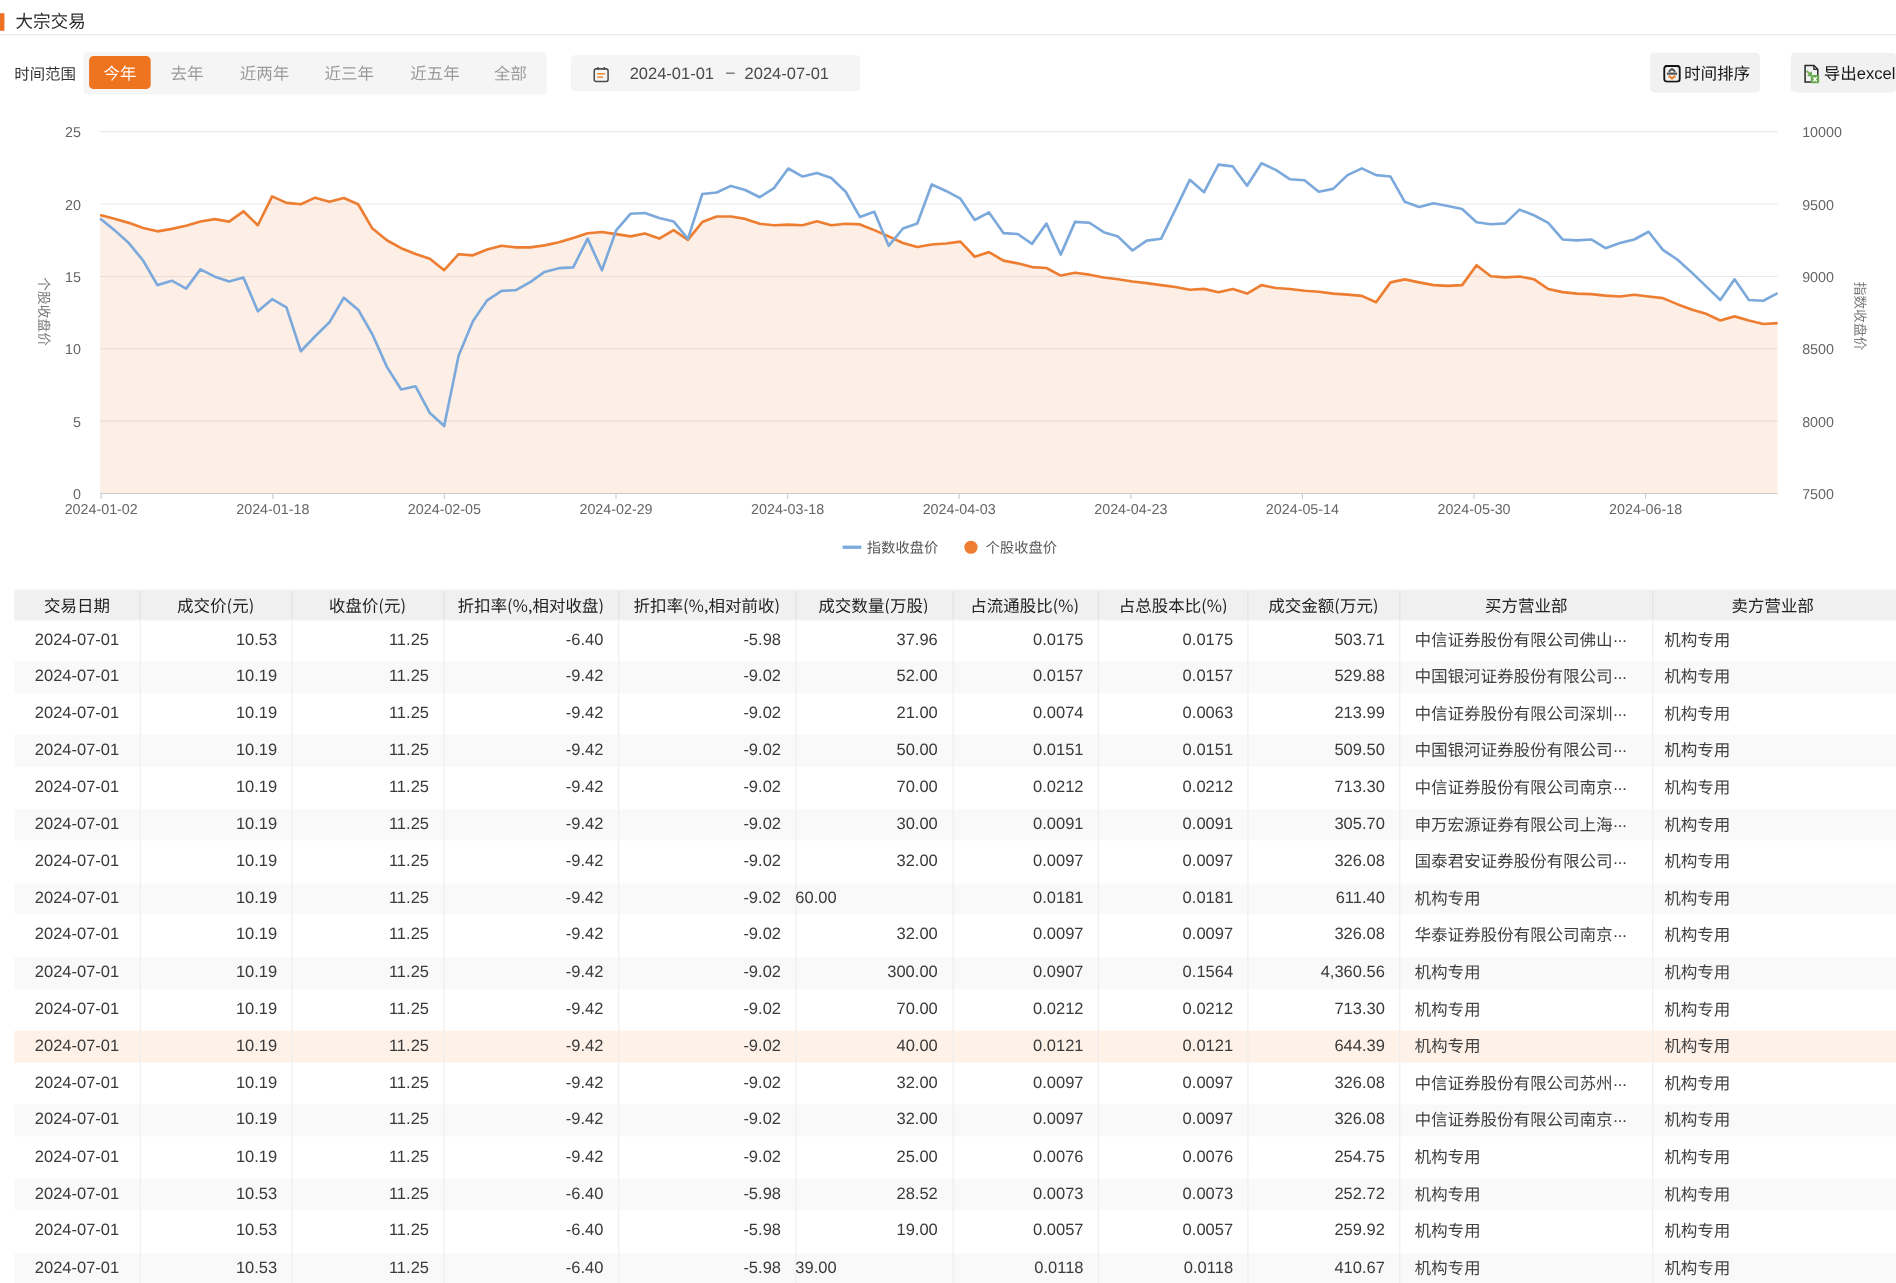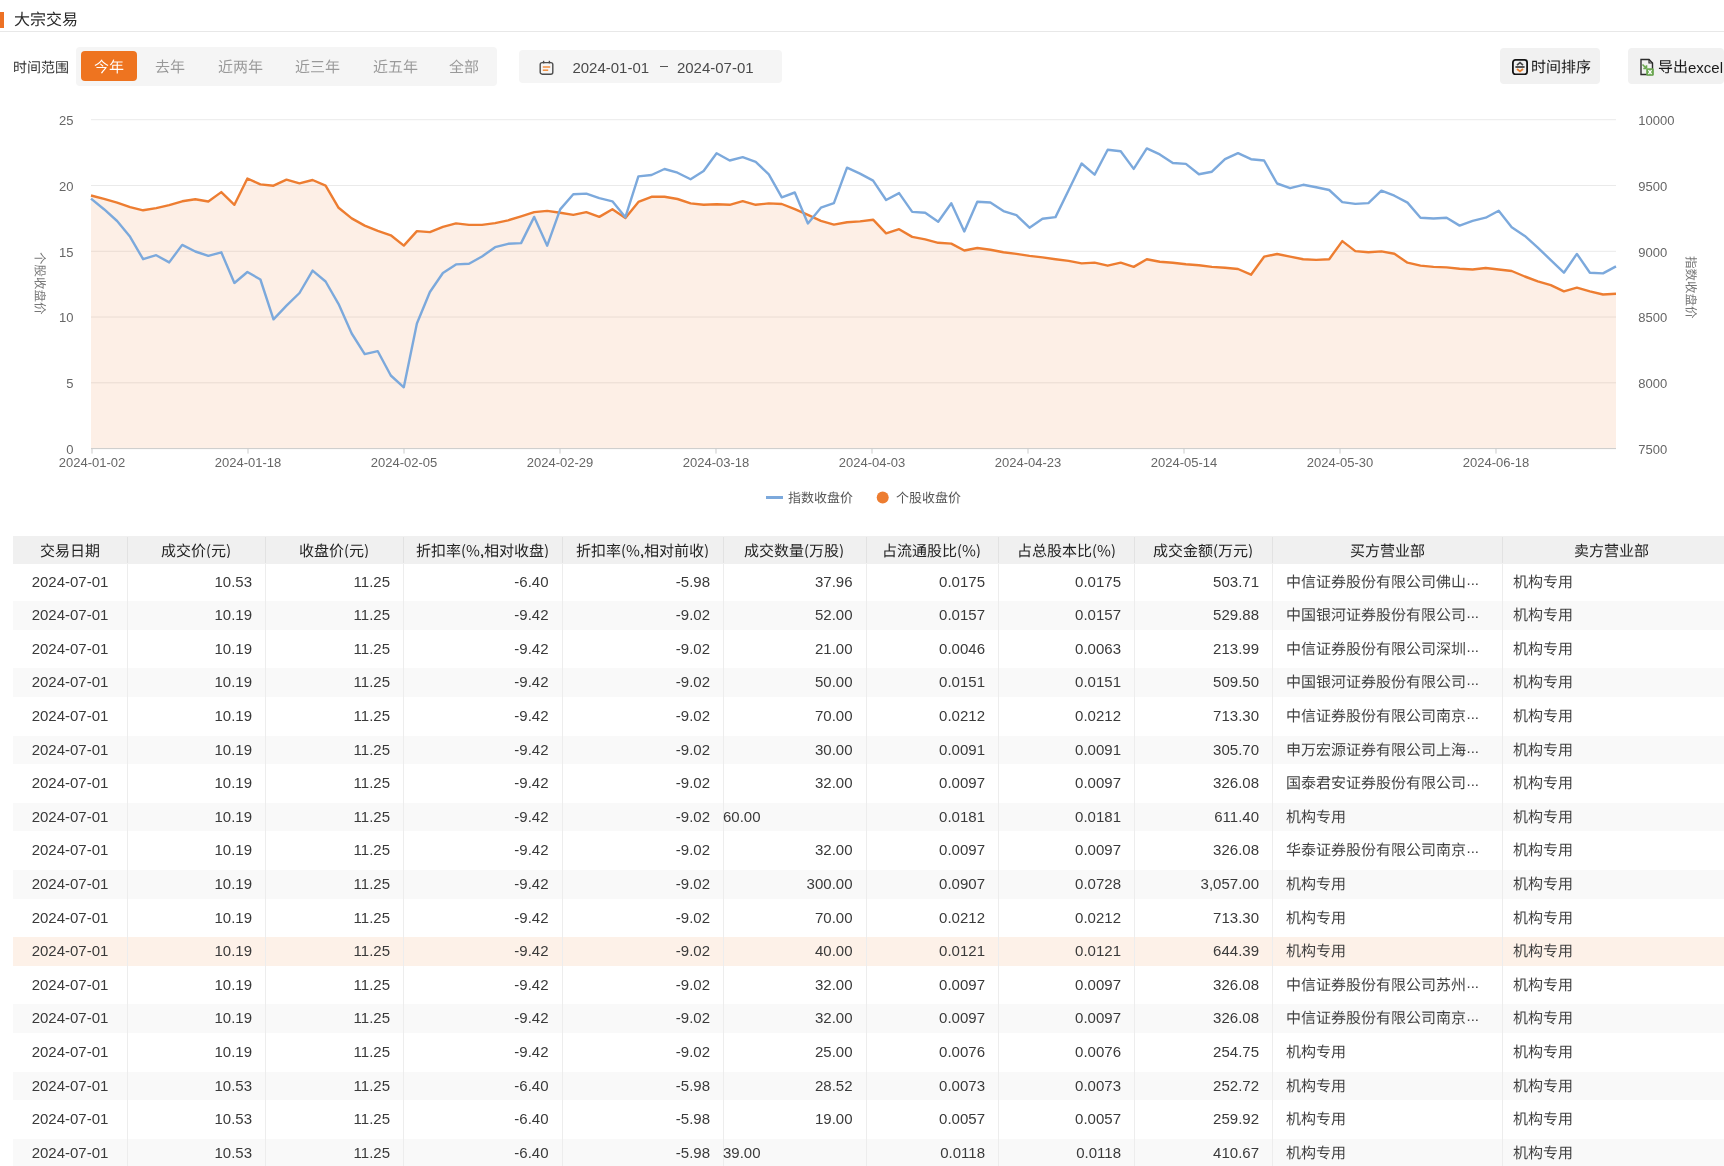--- a/index.html
+++ b/index.html
@@ -458,21 +458,21 @@
 <div style="position:absolute;left:998px;top:631.4px;width:1px;height:33.6px;background:#ededed"></div>
 <div style="position:absolute;left:1134px;top:631.4px;width:1px;height:33.6px;background:#ededed"></div>
 <div style="position:absolute;left:1272px;top:631.4px;width:1px;height:33.6px;background:#ededed"></div>
 <div style="position:absolute;left:1502px;top:631.4px;width:1px;height:33.6px;background:#ededed"></div>
 <div class="num" style="left:13px;top:639.7px;width:114px;text-align:center">2024-07-01</div>
 <div class="num" style="left:127px;top:639.7px;width:125px;text-align:right">10.19</div>
 <div class="num" style="left:265px;top:639.7px;width:125px;text-align:right">11.25</div>
 <div class="num" style="left:403px;top:639.7px;width:145.5px;text-align:right">-9.42</div>
 <div class="num" style="left:561.5px;top:639.7px;width:148.5px;text-align:right">-9.02</div>
 <div class="num" style="left:723px;top:639.7px;width:129.5px;text-align:right">21.00</div>
-<div class="num" style="left:865.5px;top:639.7px;width:119.5px;text-align:right">0.0046</div>
+<div class="num" style="left:865.5px;top:639.7px;width:119.5px;text-align:right">0.0074</div>
 <div class="num" style="left:998px;top:639.7px;width:123px;text-align:right">0.0063</div>
 <div class="num" style="left:1134px;top:639.7px;width:125px;text-align:right">213.99</div>
 <svg class="" style="position:absolute;left:1285.5px;top:640.7px;" width="180" height="15" viewBox="0 0 12000 1000" fill="#404040">
     <use href="#g4E2D" xlink:href="#g4E2D" x="0"></use>
     <use href="#g4FE1" xlink:href="#g4FE1" x="1000"></use>
     <use href="#g8BC1" xlink:href="#g8BC1" x="2000"></use>
     <use href="#g5238" xlink:href="#g5238" x="3000"></use>
     <use href="#g80A1" xlink:href="#g80A1" x="4000"></use>
     <use href="#g4EFD" xlink:href="#g4EFD" x="5000"></use>
     <use href="#g6709" xlink:href="#g6709" x="6000"></use>
@@ -734,22 +734,22 @@
 <div style="position:absolute;left:1134px;top:866.6px;width:1px;height:33.6px;background:#ededed"></div>
 <div style="position:absolute;left:1272px;top:866.6px;width:1px;height:33.6px;background:#ededed"></div>
 <div style="position:absolute;left:1502px;top:866.6px;width:1px;height:33.6px;background:#ededed"></div>
 <div class="num" style="left:13px;top:874.9px;width:114px;text-align:center">2024-07-01</div>
 <div class="num" style="left:127px;top:874.9px;width:125px;text-align:right">10.19</div>
 <div class="num" style="left:265px;top:874.9px;width:125px;text-align:right">11.25</div>
 <div class="num" style="left:403px;top:874.9px;width:145.5px;text-align:right">-9.42</div>
 <div class="num" style="left:561.5px;top:874.9px;width:148.5px;text-align:right">-9.02</div>
 <div class="num" style="left:723px;top:874.9px;width:129.5px;text-align:right">300.00</div>
 <div class="num" style="left:865.5px;top:874.9px;width:119.5px;text-align:right">0.0907</div>
-<div class="num" style="left:998px;top:874.9px;width:123px;text-align:right">0.0728</div>
-<div class="num" style="left:1134px;top:874.9px;width:125px;text-align:right">3,057.00</div>
+<div class="num" style="left:998px;top:874.9px;width:123px;text-align:right">0.1564</div>
+<div class="num" style="left:1134px;top:874.9px;width:125px;text-align:right">4,360.56</div>
 <svg class="" style="position:absolute;left:1285.5px;top:875.9px;" width="60" height="15" viewBox="0 0 4000 1000" fill="#404040">
     <use href="#g673A" xlink:href="#g673A" x="0"></use>
     <use href="#g6784" xlink:href="#g6784" x="1000"></use>
     <use href="#g4E13" xlink:href="#g4E13" x="2000"></use>
     <use href="#g7528" xlink:href="#g7528" x="3000"></use>
   </svg>
 <svg class="" style="position:absolute;left:1513px;top:875.9px;" width="60" height="15" viewBox="0 0 4000 1000" fill="#404040">
     <use href="#g673A" xlink:href="#g673A" x="0"></use>
     <use href="#g6784" xlink:href="#g6784" x="1000"></use>
     <use href="#g4E13" xlink:href="#g4E13" x="2000"></use>

